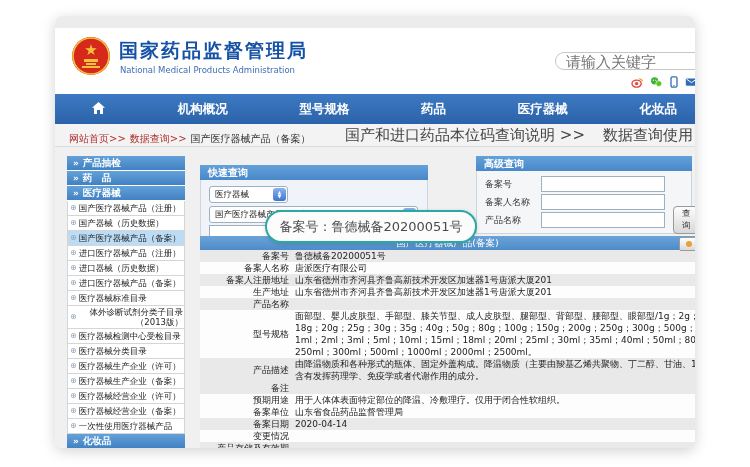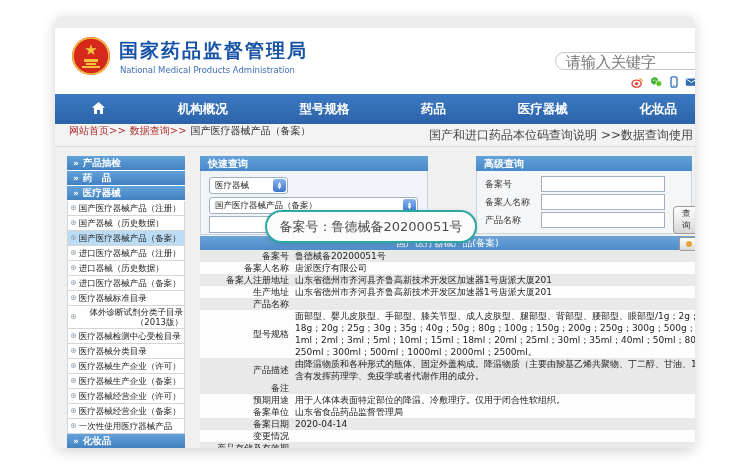--- a/index.html
+++ b/index.html
@@ -15,44 +15,44 @@
   .search{position:absolute;left:500px;top:24px;width:150px;height:16px;border:1px solid #c6c6c6;
     border-radius:9px;background:#fff;font-size:15px;color:#888;padding:0 10px;outline:none;
     font-family:Liberation Sans, sans-serif;}
   .sns{position:absolute;left:576px;top:48px;display:flex;gap:6px;align-items:center;}
   .sns svg{display:block;}
   
   .nav{height:30px;background:linear-gradient(#3c79c2,#2b63a9);display:flex;align-items:center;
     justify-content:space-between;padding:0 18px 0 36px;}
   .nav-item{color:#fff;font-size:12.5px;font-weight:bold;white-space:nowrap;cursor:pointer;}
   
-  .crumb{height:22px;background:#f3f3f3;border-bottom:1px solid #dcdcdc;display:flex;align-items:flex-start;
+  .crumb{height:22px;background:#f3f3f3;border-bottom:1px solid #dcdcdc;display:flex;align-items:flex-end;
     padding-left:14px;font-size:10px;position:relative;white-space:nowrap;}
   .crumb .red{color:#b03030;margin-right:4px;cursor:pointer;}
   .crumb .cur{color:#333;}
-  .crumb-right{position:absolute;right:2px;top:0;height:100%;display:flex;align-items:center;
-    font-size:12px;color:#444;white-space:nowrap;}
+  .crumb-right{position:absolute;right:2px;top:0;height:100%;display:flex;align-items:center;gap:18px;
+    font-size:15px;color:#444;white-space:nowrap;}
   .crumb-right span{cursor:pointer;}
   
   .main{position:relative;height:302px;background:#f0f0f0;}
   
   .sidebar{position:absolute;left:12px;top:9px;width:118px;}
   .side-header{height:14px;background:linear-gradient(#63a1d9,#4281c2);color:#fff;font-weight:bold;
     font-size:9.5px;display:flex;align-items:center;padding-left:6px;border-bottom:1px solid #fff;cursor:pointer;white-space:nowrap;}
   .side-header .mark{margin-right:4px;font-size:9px;}
   .side-item{background:#fff;border:1px solid #d5d5d5;border-top:none;font-size:8.5px;color:#222;
     display:flex;align-items:center;padding:1px 1px 1px 2px;min-height:12px;line-height:10px;cursor:pointer;}
   .side-item .plus{color:#8fa3b5;font-size:8px;margin-right:2px;flex:none;}
   .side-item .lbl{white-space:nowrap;overflow:hidden;}
   .side-item.wrap .lbl{white-space:normal;text-align:right;}
   .side-item.sel{background:#bcdcf5;}
   
   .panel-head{height:15px;background:linear-gradient(#63a1d9,#4888c9);color:#fff;font-size:10px;
     font-weight:bold;display:flex;align-items:center;padding-left:8px;}
-  .qq{position:absolute;left:145px;top:9px;width:228px;}
+  .qq{position:absolute;left:145px;top:18px;width:228px;}
   .qq-body{height:63px;background:#f0f3f7;border:1px solid #ccd4de;border-top:none;position:relative;}
   .select{position:absolute;height:15px;background:#fff;border:1px solid #9fb0c0;border-radius:3px;
     display:flex;align-items:center;font-size:8.5px;color:#222;padding-left:5px;cursor:pointer;}
   .sel-arrows{margin-left:auto;width:13px;height:13px;margin-right:1px;border-radius:3px;
     background:linear-gradient(#8ab4ee,#3a76cf);color:#fff;display:flex;flex-direction:column;
     align-items:center;justify-content:center;font-size:4.5px;line-height:4px;}
   .qq-input{position:absolute;left:8px;top:45px;width:175px;height:13px;border:1px solid #9fb0c0;background:#fff;outline:none;}
   .mini-btn{background:linear-gradient(#fdfdfd,#d8d8d8);border:1px solid #9a9a9a;border-radius:4px;
     font-size:8.5px;color:#333;padding:1px 8px;cursor:pointer;
     font-family:"DejaVu Sans","Liberation Sans",sans-serif;}

